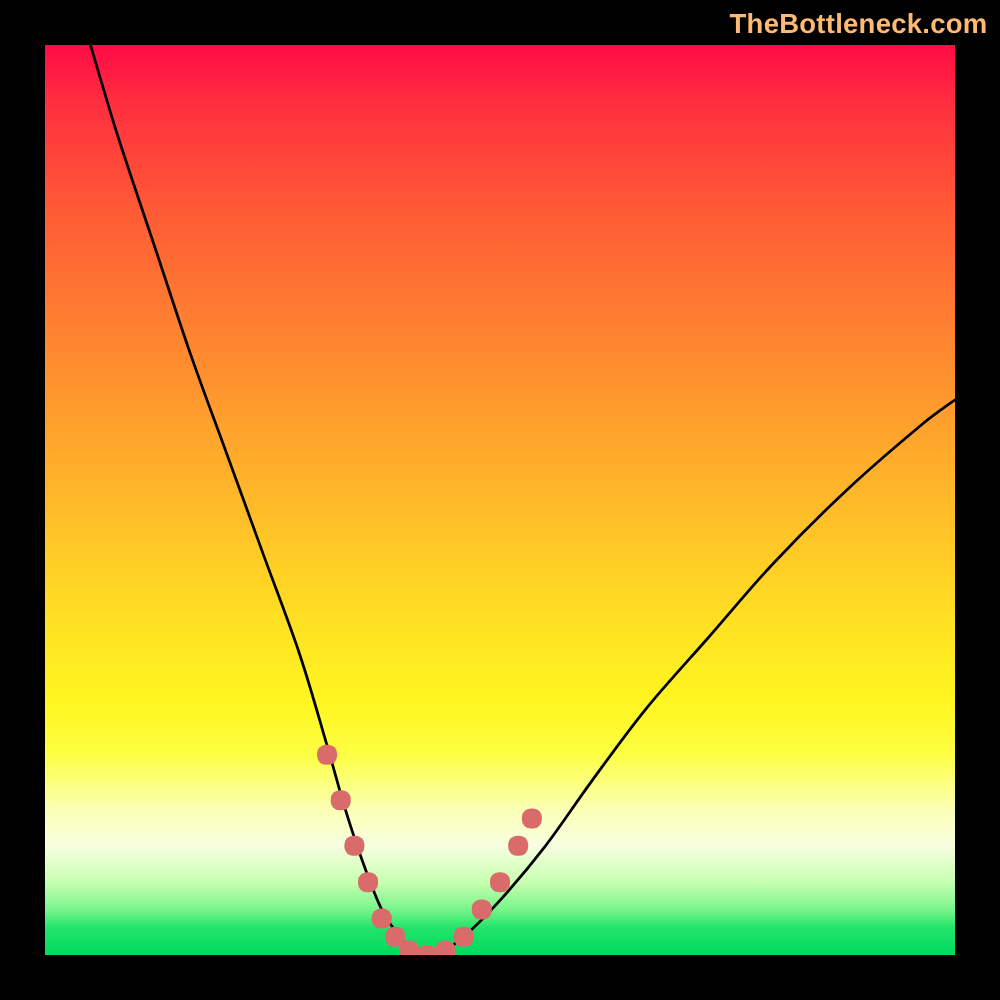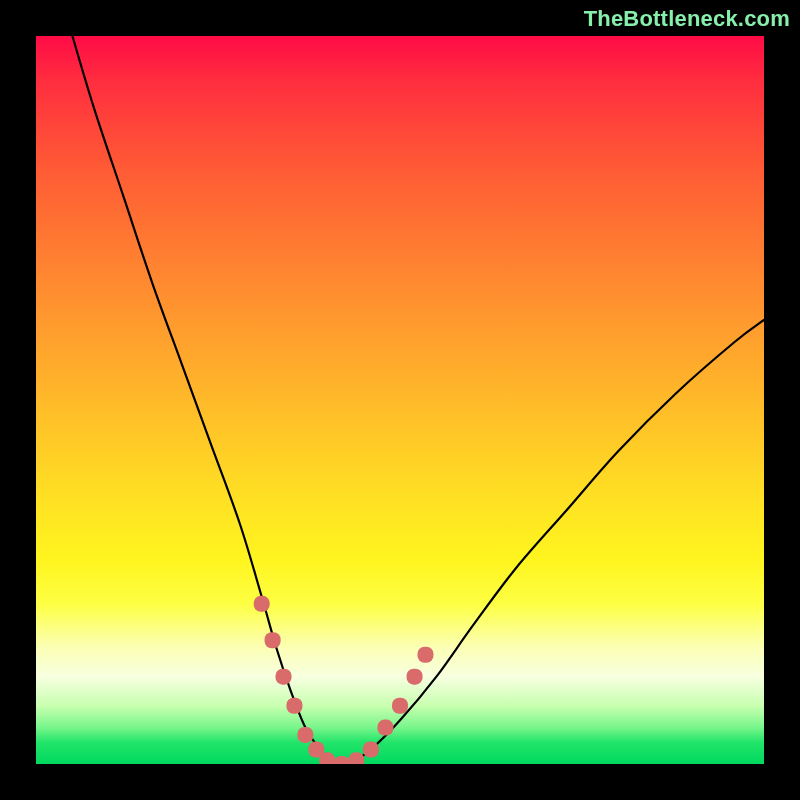--- a/index.html
+++ b/index.html
@@ -43,21 +43,21 @@
       #78f58a 95%,
       #22e56a 97%,
       #00d85e 100%
     );
     overflow: hidden;
   }
   .watermark {
     position: absolute;
     top: 6px;
     right: 10px;
-    color: #86efac;
+    color: #fdba74;
     font-size: 22px;
     font-weight: 600;
     letter-spacing: 0.2px;
     user-select: none;
   }
   svg.curve {
     position: absolute;
     left: 0;
     top: 0;
     width: 728px;

